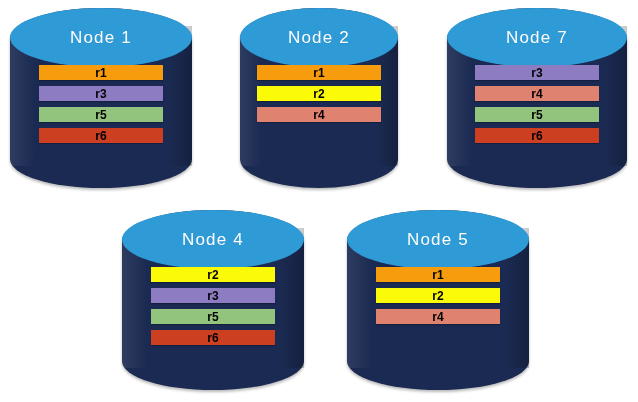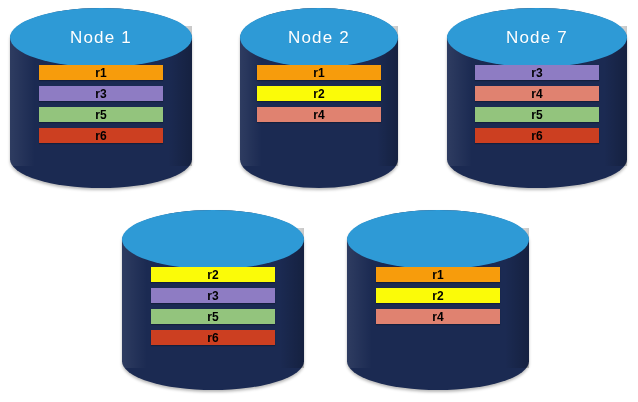--- a/index.html
+++ b/index.html
@@ -143,31 +143,33 @@
         <div class="bar" style="background: rgb(224, 130, 112); width: 124px; color: rgb(0, 0, 0);">r4</div>
         <div class="bar" style="background: rgb(147, 196, 125); width: 124px; color: rgb(0, 0, 0);">r5</div>
         <div class="bar" style="background: rgb(204, 63, 33); width: 124px; color: rgb(0, 0, 0);">r6</div>
       </div>
     </div>
     <div class="node" style="left: 122px; top: 210px; width: 182px; height: 180px;">
       <div class="cyl-body" style="background: rgb(27, 42, 82);"></div>
       <div class="cyl-shade-left"></div>
       <div class="cyl-shade-right"></div>
       <div class="cyl-top" style="background: rgb(46, 154, 214);"></div>
+      <div class="node-title" style="color: rgb(255, 255, 255);">Node  4</div>
       <div class="bars" style="top: 57px;">
         <div class="bar" style="background: rgb(251, 251, 8); width: 124px; color: rgb(0, 0, 0);">r2</div>
         <div class="bar" style="background: rgb(142, 124, 195); width: 124px; color: rgb(0, 0, 0);">r3</div>
         <div class="bar" style="background: rgb(147, 196, 125); width: 124px; color: rgb(0, 0, 0);">r5</div>
         <div class="bar" style="background: rgb(204, 63, 33); width: 124px; color: rgb(0, 0, 0);">r6</div>
       </div>
     </div>
     <div class="node" style="left: 347px; top: 210px; width: 182px; height: 180px;">
       <div class="cyl-body" style="background: rgb(27, 42, 82);"></div>
       <div class="cyl-shade-left"></div>
       <div class="cyl-shade-right"></div>
       <div class="cyl-top" style="background: rgb(46, 154, 214);"></div>
+      <div class="node-title" style="color: rgb(255, 255, 255);">Node  5</div>
       <div class="bars" style="top: 57px;">
         <div class="bar" style="background: rgb(247, 156, 12); width: 124px; color: rgb(0, 0, 0);">r1</div>
         <div class="bar" style="background: rgb(251, 251, 8); width: 124px; color: rgb(0, 0, 0);">r2</div>
         <div class="bar" style="background: rgb(224, 130, 112); width: 124px; color: rgb(0, 0, 0);">r4</div>
       </div>
     </div>
   </div>
 
 </body></html>

